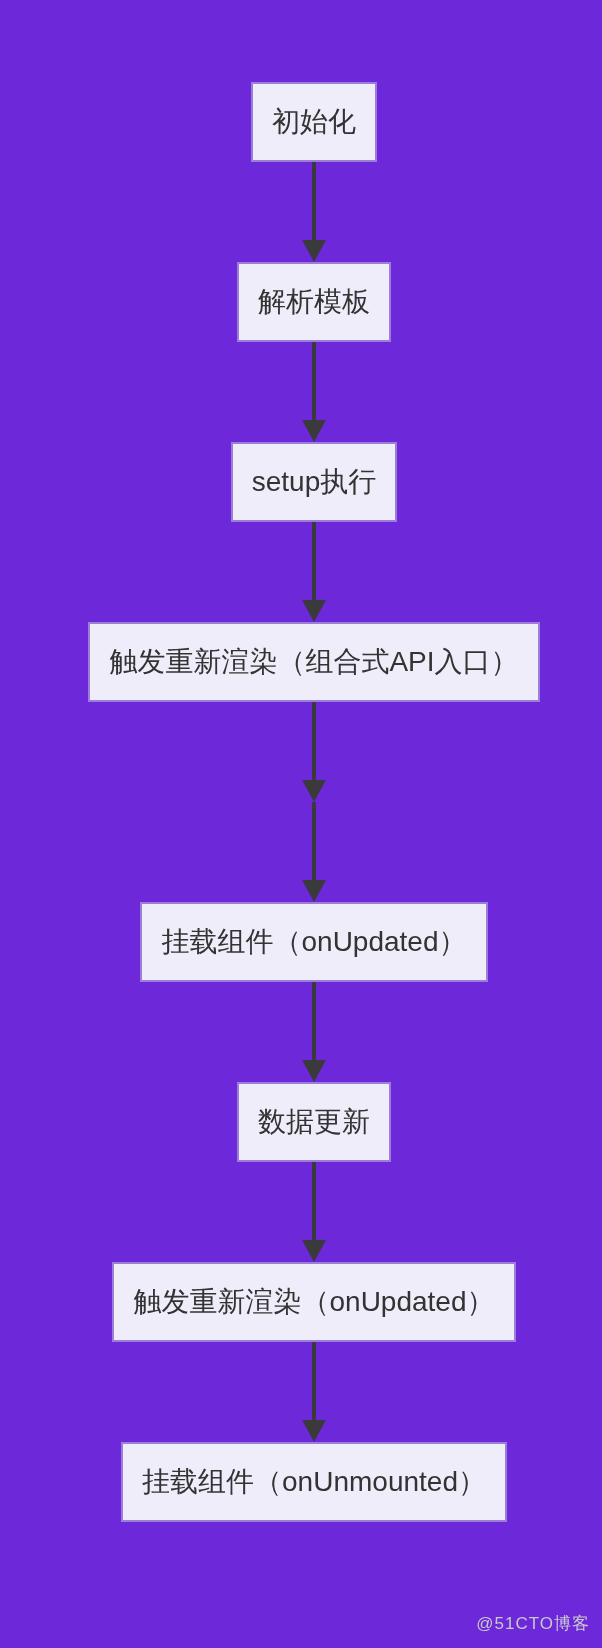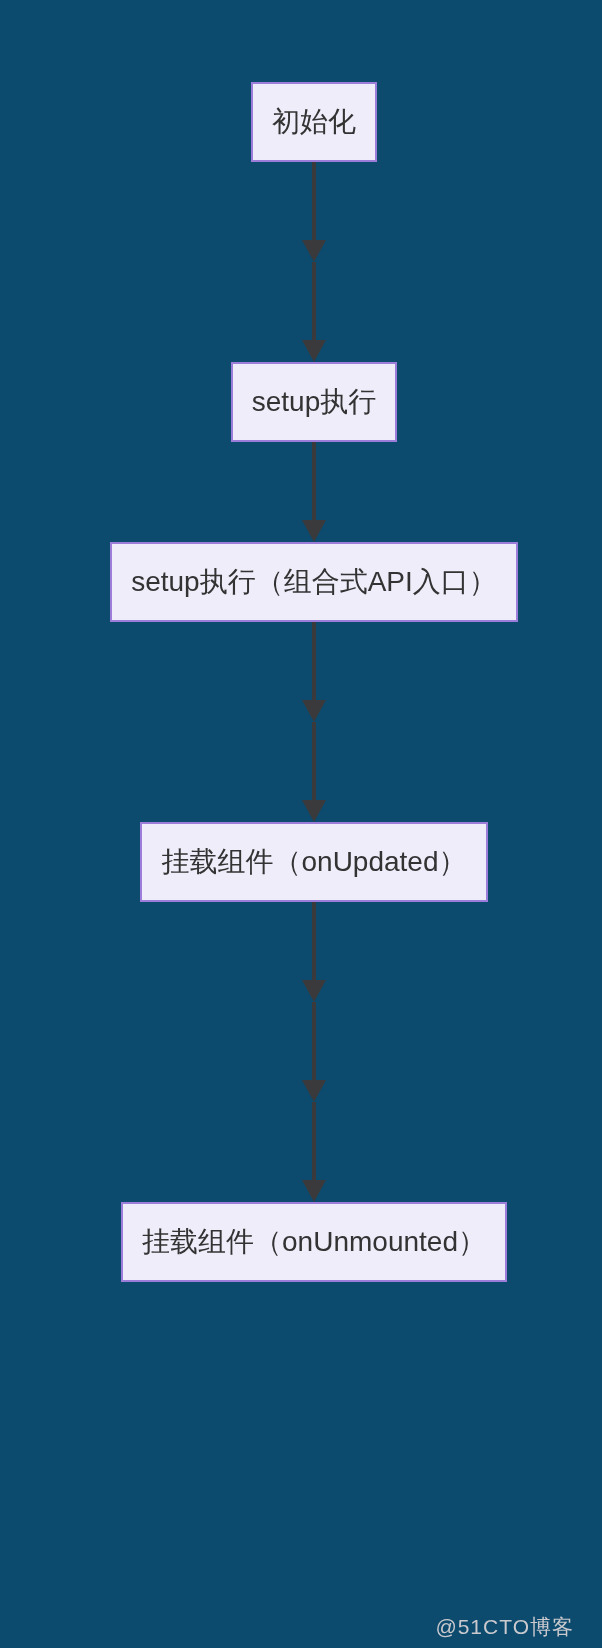--- a/index.html
+++ b/index.html
@@ -5,21 +5,21 @@
   html, body {
     margin: 0;
     padding: 0;
     background: #ffffff;
     font-family: "Liberation Sans", "DejaVu Sans", sans-serif;
   }
   .canvas {
     position: relative;
     width: 602px;
     height: 1648px;
-    background: #0c4a6e;
+    background: #6d28d9;
     overflow: hidden;
   }
   
   .flow {
     position: absolute;
     top: 82px;
     left: 0;
     width: 628px;
     display: flex;
     flex-direction: column;
@@ -54,58 +54,61 @@
   .arrow-head {
     width: 0;
     height: 0;
     border-left: 12px solid transparent;
     border-right: 12px solid transparent;
     border-top: 22px solid var(--arrow-color, #3A3A3C);
   }
   .watermark {
     position: absolute;
     top: 1614px;
-    right: 28px;
-    font-size: 21px;
+    right: 12px;
+    font-size: 17px;
     line-height: 1.2;
     color: var(--watermark-color, #C9C9CE);
     letter-spacing: 1px;
   }
 </style>
 </head>
 <body>
 
 <div class="canvas">
   <div class="flow" id="flow">
   <div class="node">
     <span>初始化</span>
   </div>
 
   <div class="arrow">
     <div class="arrow-line"></div>
     <div class="arrow-head"></div>
   </div>
 
+  <div class="node">
+    <span>解析模板</span>
+  </div>
 
   <div class="arrow">
     <div class="arrow-line"></div>
     <div class="arrow-head"></div>
   </div>
 
   <div class="node">
     <span>setup执行</span>
   </div>
 
   <div class="arrow">
     <div class="arrow-line"></div>
     <div class="arrow-head"></div>
   </div>
 
   <div class="node">
-    <span>setup执行（组合式API入口）</span>
+    <span>触发重新渲染（组合式API入口）</span>
   </div>
 
   <div class="arrow">
     <div class="arrow-line"></div>
     <div class="arrow-head"></div>
   </div>
 
 
   <div class="arrow">
     <div class="arrow-line"></div>
@@ -114,26 +117,32 @@
 
   <div class="node">
     <span>挂载组件（onUpdated）</span>
   </div>
 
   <div class="arrow">
     <div class="arrow-line"></div>
     <div class="arrow-head"></div>
   </div>
 
+  <div class="node">
+    <span>数据更新</span>
+  </div>
 
   <div class="arrow">
     <div class="arrow-line"></div>
     <div class="arrow-head"></div>
   </div>
 
+  <div class="node">
+    <span>触发重新渲染（onUpdated）</span>
+  </div>
 
   <div class="arrow">
     <div class="arrow-line"></div>
     <div class="arrow-head"></div>
   </div>
 
   <div class="node">
     <span>挂载组件（onUnmounted）</span>
   </div>
 </div>

